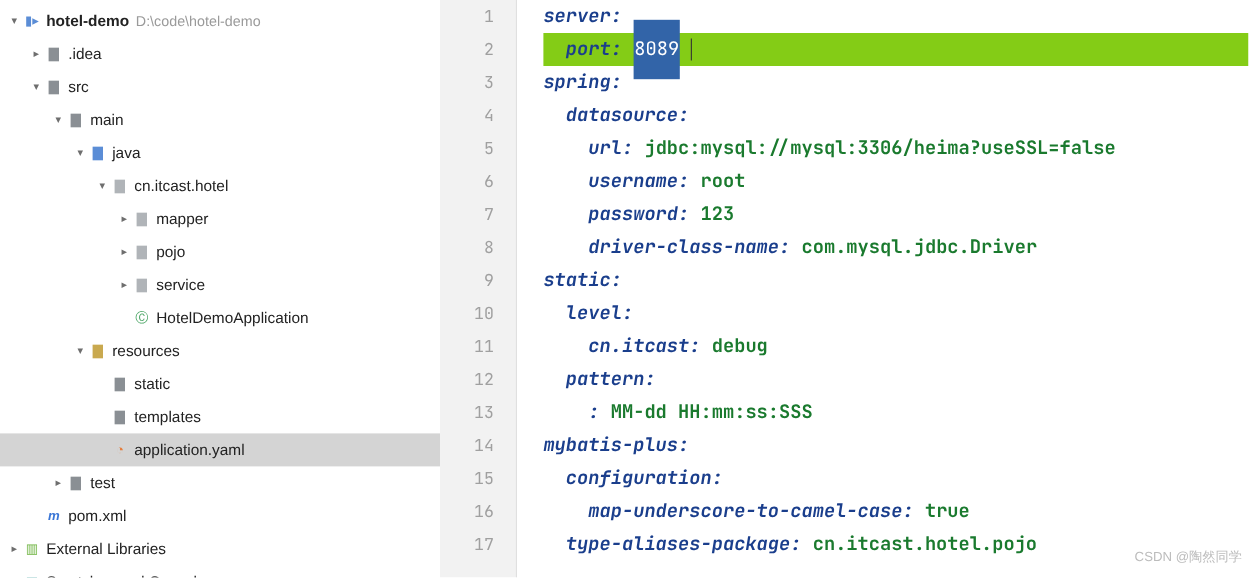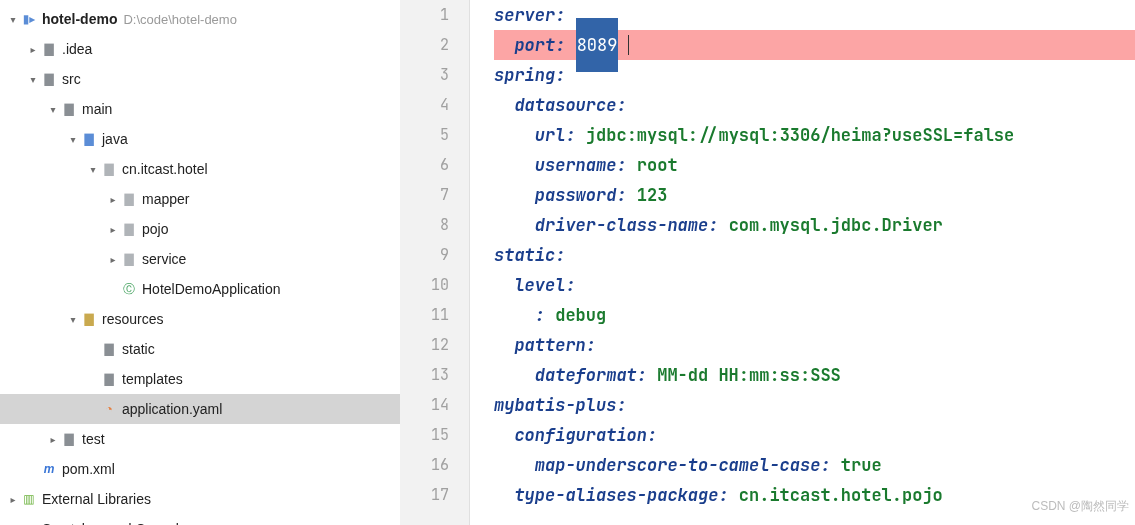--- a/index.html
+++ b/index.html
@@ -76,21 +76,21 @@
     padding-right: 20px;
     font-size: 15px;
   }
   .gutter div { height:30px; }
   .code {
     flex:1;
     position:relative;
     padding-left: 24px;
   }
   .code .line { height:30px; display:flex; align-items:center; }
-  .code .line.current { background:#fca5a5; }
+  .code .line.current { background:#84cc16; }
   .key  { color:#1a3e8c; font-weight:600;font-style:italic; }
   .val  { color:#1a7a2e; font-weight:600; }
   .sel {
     background:#3264a8; color:#fff; padding:12px 1px;
   }
   .caret {
     display:inline-block; width:1px; height:20px;
     border-left:1px solid #333; margin-left:10px;
   }
   .sp { white-space:pre; }
@@ -318,34 +318,34 @@
       </div>
 
     <div class="line">
         <span class="sp">  </span>
         <span class="key">level</span>
         <span class="key">:</span>
       </div>
 
     <div class="line">
         <span class="sp">    </span>
+        <span class="key">cn.itcast</span>
         <span class="key">:</span>
         <span class="sp"> </span>
         <span class="val">debug</span>
       </div>
 
     <div class="line">
         <span class="sp">  </span>
         <span class="key">pattern</span>
         <span class="key">:</span>
       </div>
 
     <div class="line">
         <span class="sp">    </span>
-        <span class="key">dateformat</span>
         <span class="key">:</span>
         <span class="sp"> </span>
         <span class="val">MM-dd HH:mm:ss:SSS</span>
       </div>
 
     <div class="line">
         <span class="key">mybatis-plus</span>
         <span class="key">:</span>
       </div>
 

